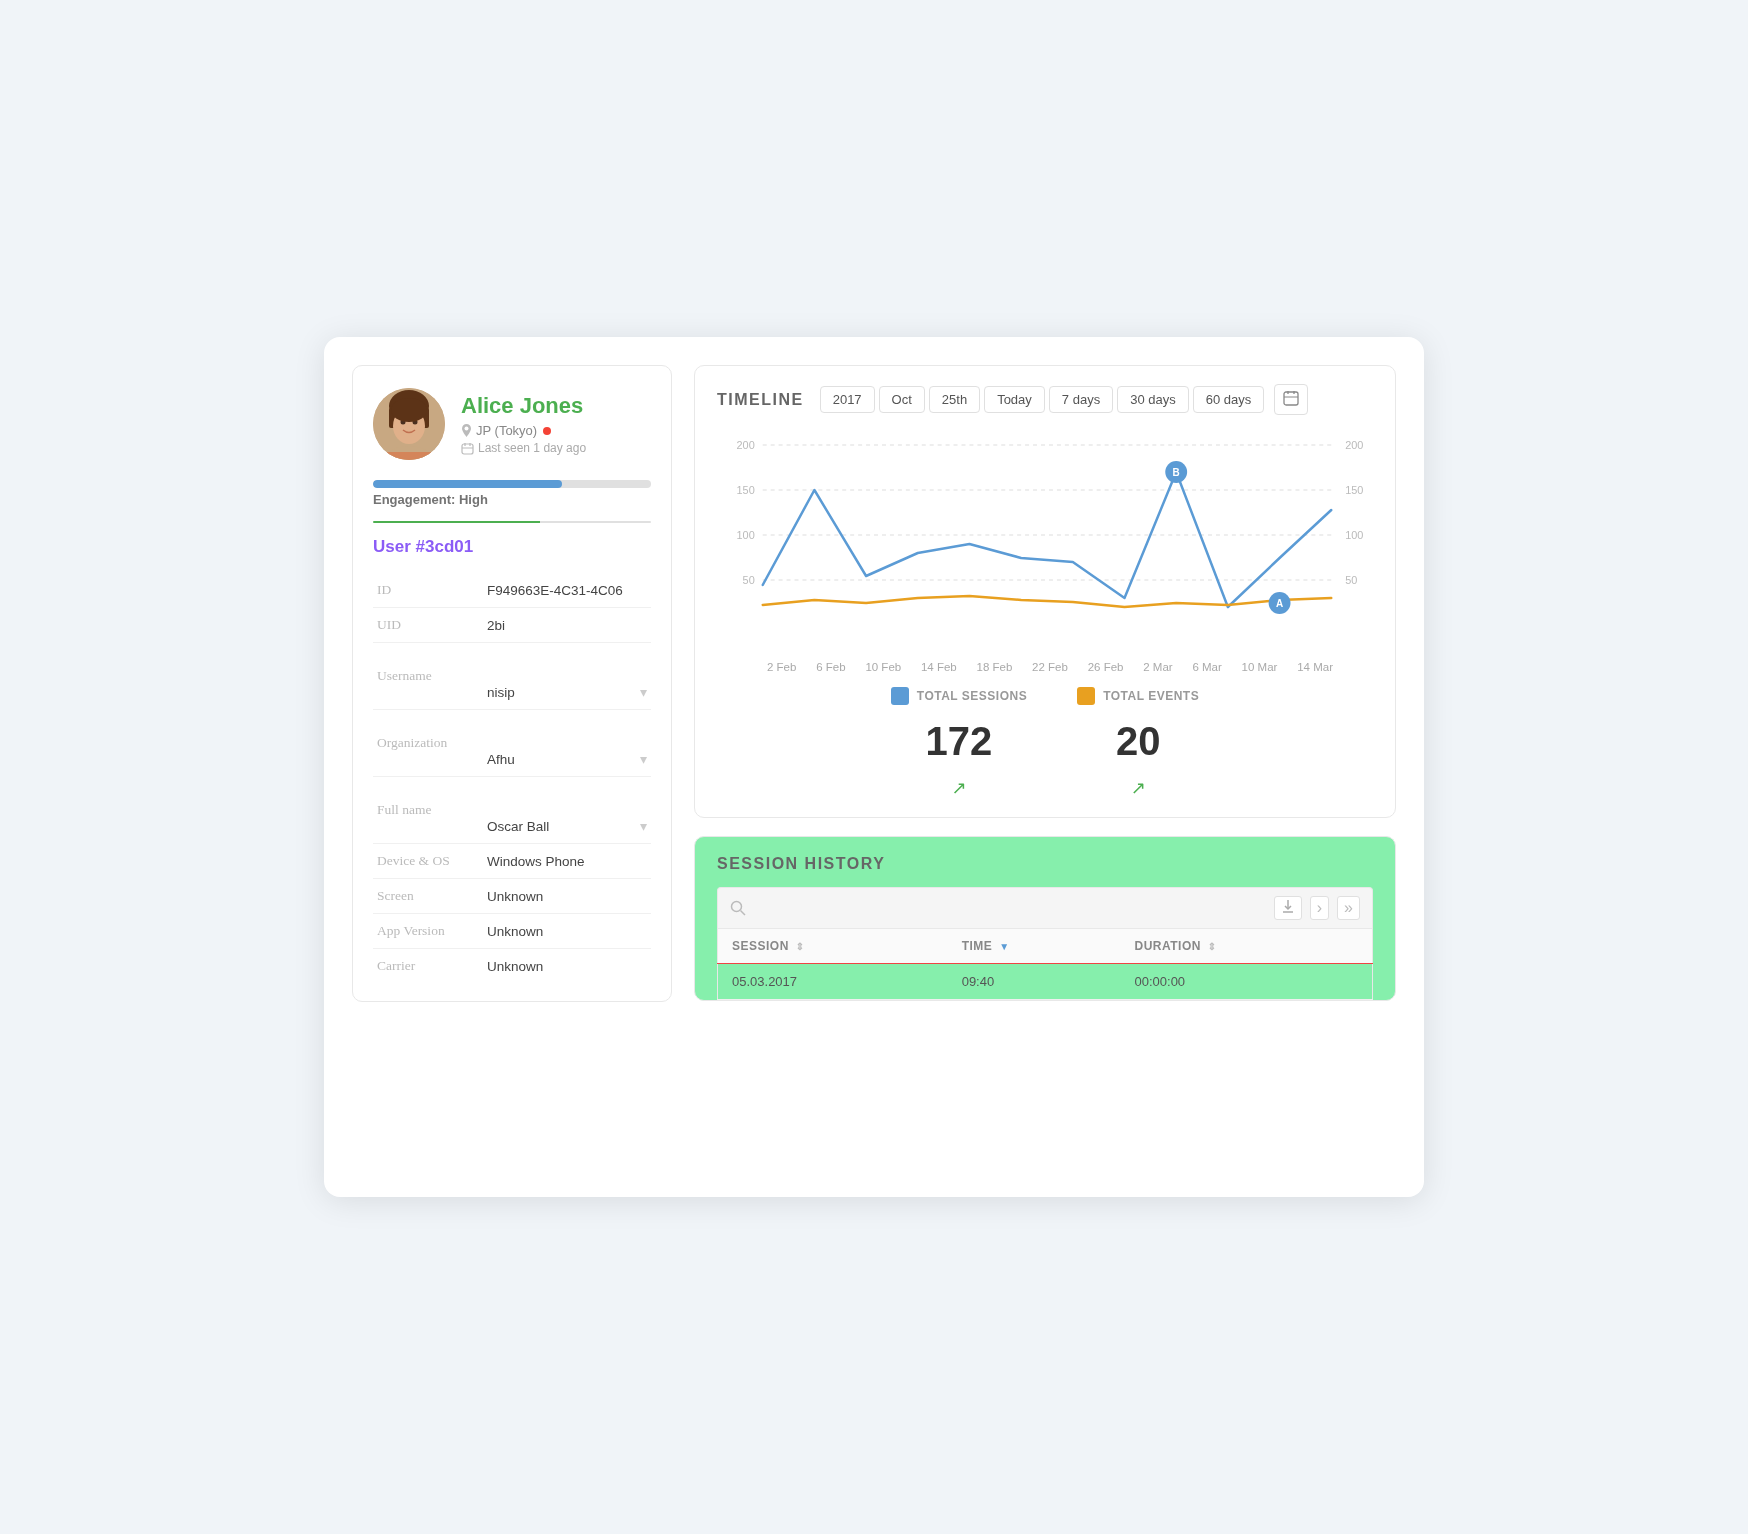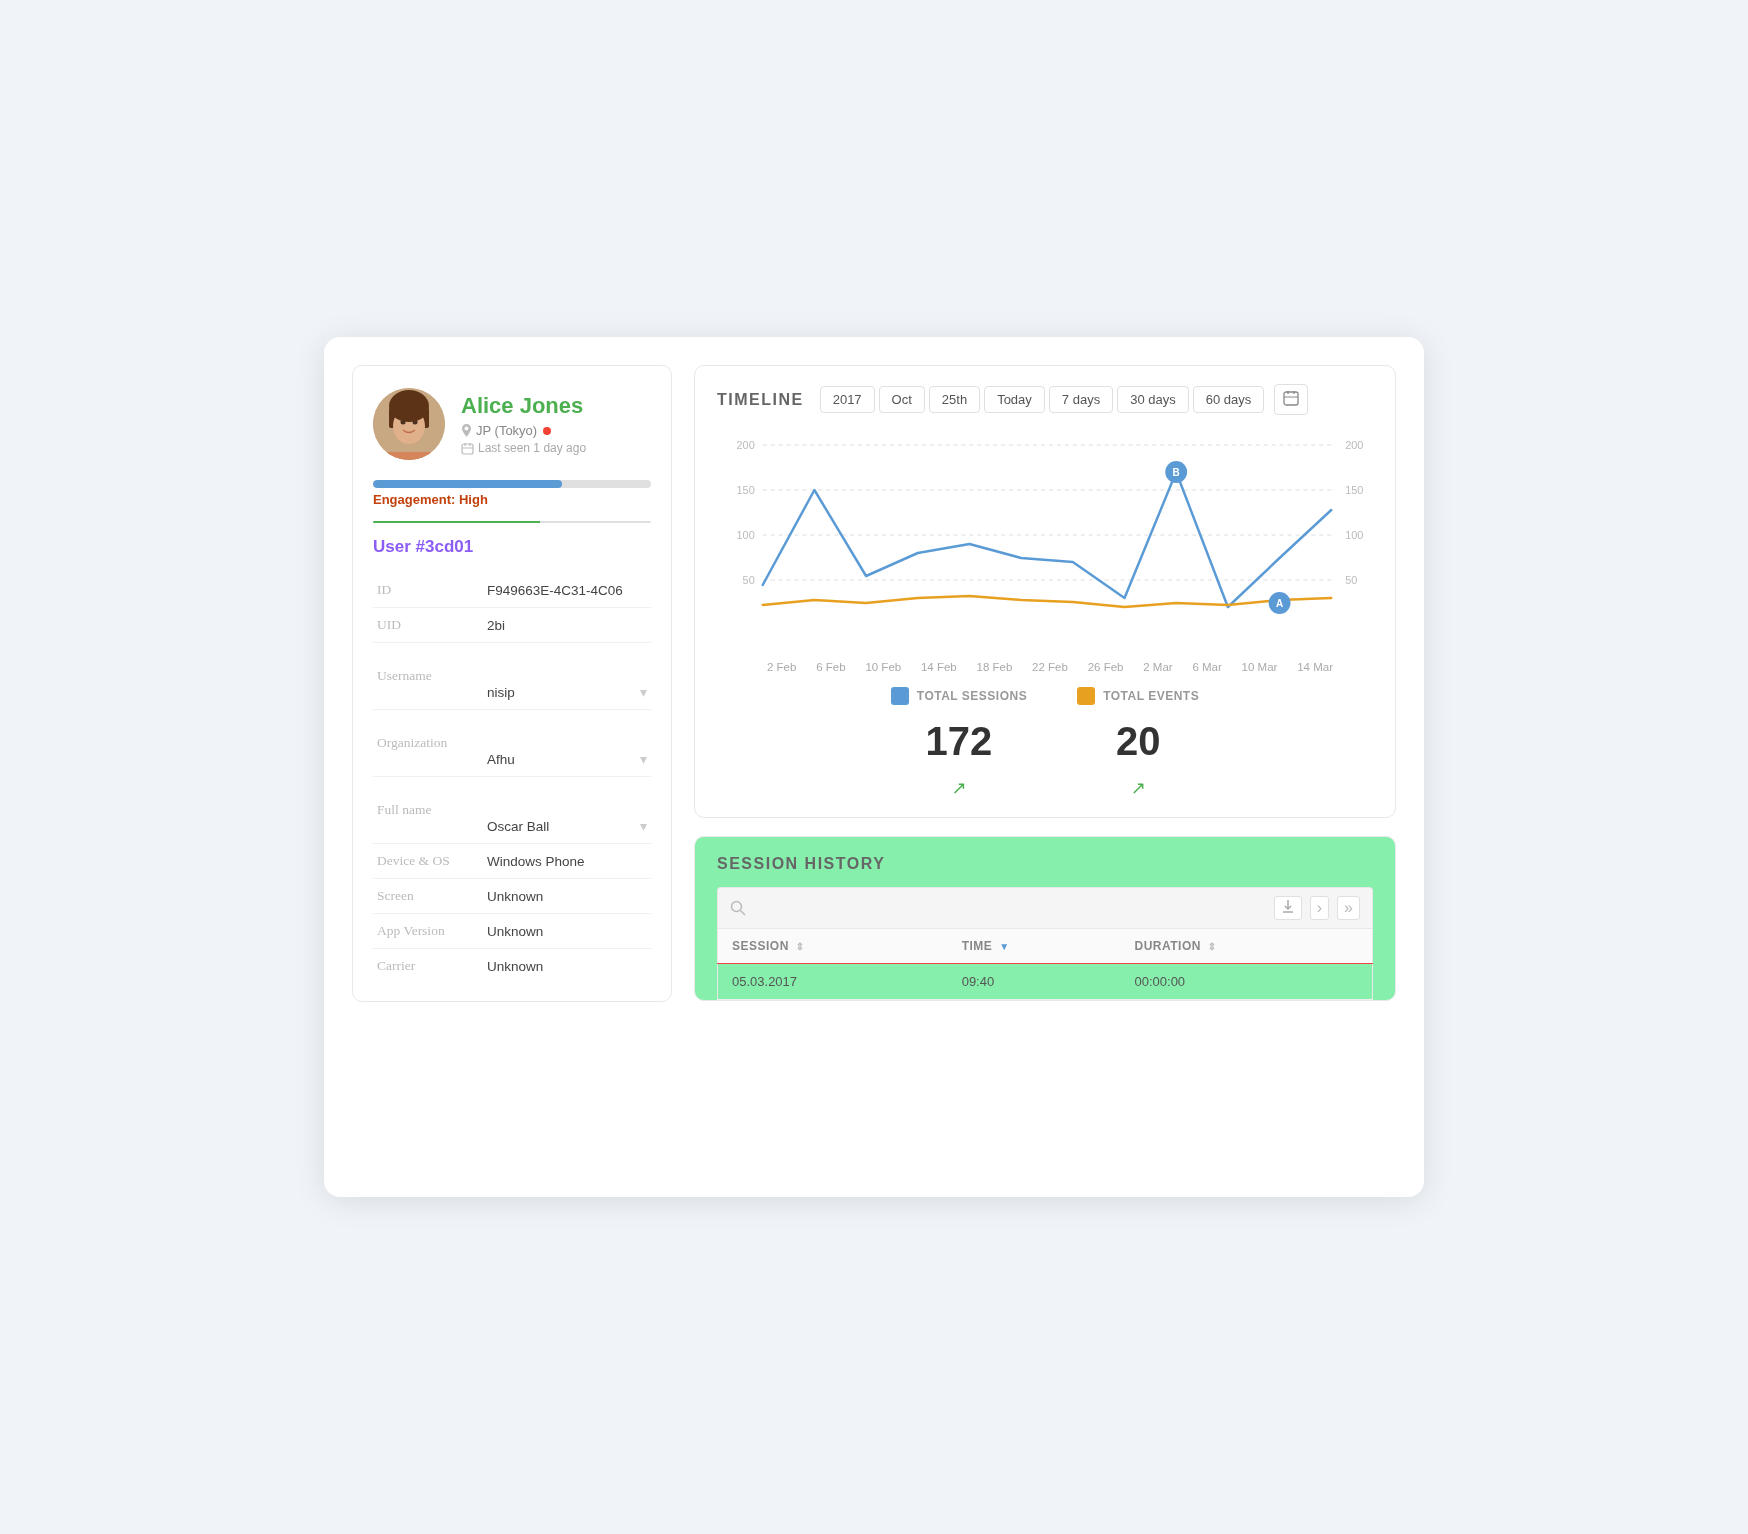--- a/index.html
+++ b/index.html
@@ -104,21 +104,21 @@
     .engagement-bar-fill {
       height: 100%;
       background: #5b9bd5;
       border-radius: 4px;
     }
     .engagement-label {
       font-size: 13px;
       color: #999;
     }
     .engagement-label span {
-      color: #c2410c;
+      color: #737373;
       font-weight: 600;
     }
 
     .divider {
       height: 2px;
       background: linear-gradient(to right, #4caf50 60%, #e0e0e0 60%);
       margin: 14px 0 14px 0;
       border-radius: 2px;
     }
 

